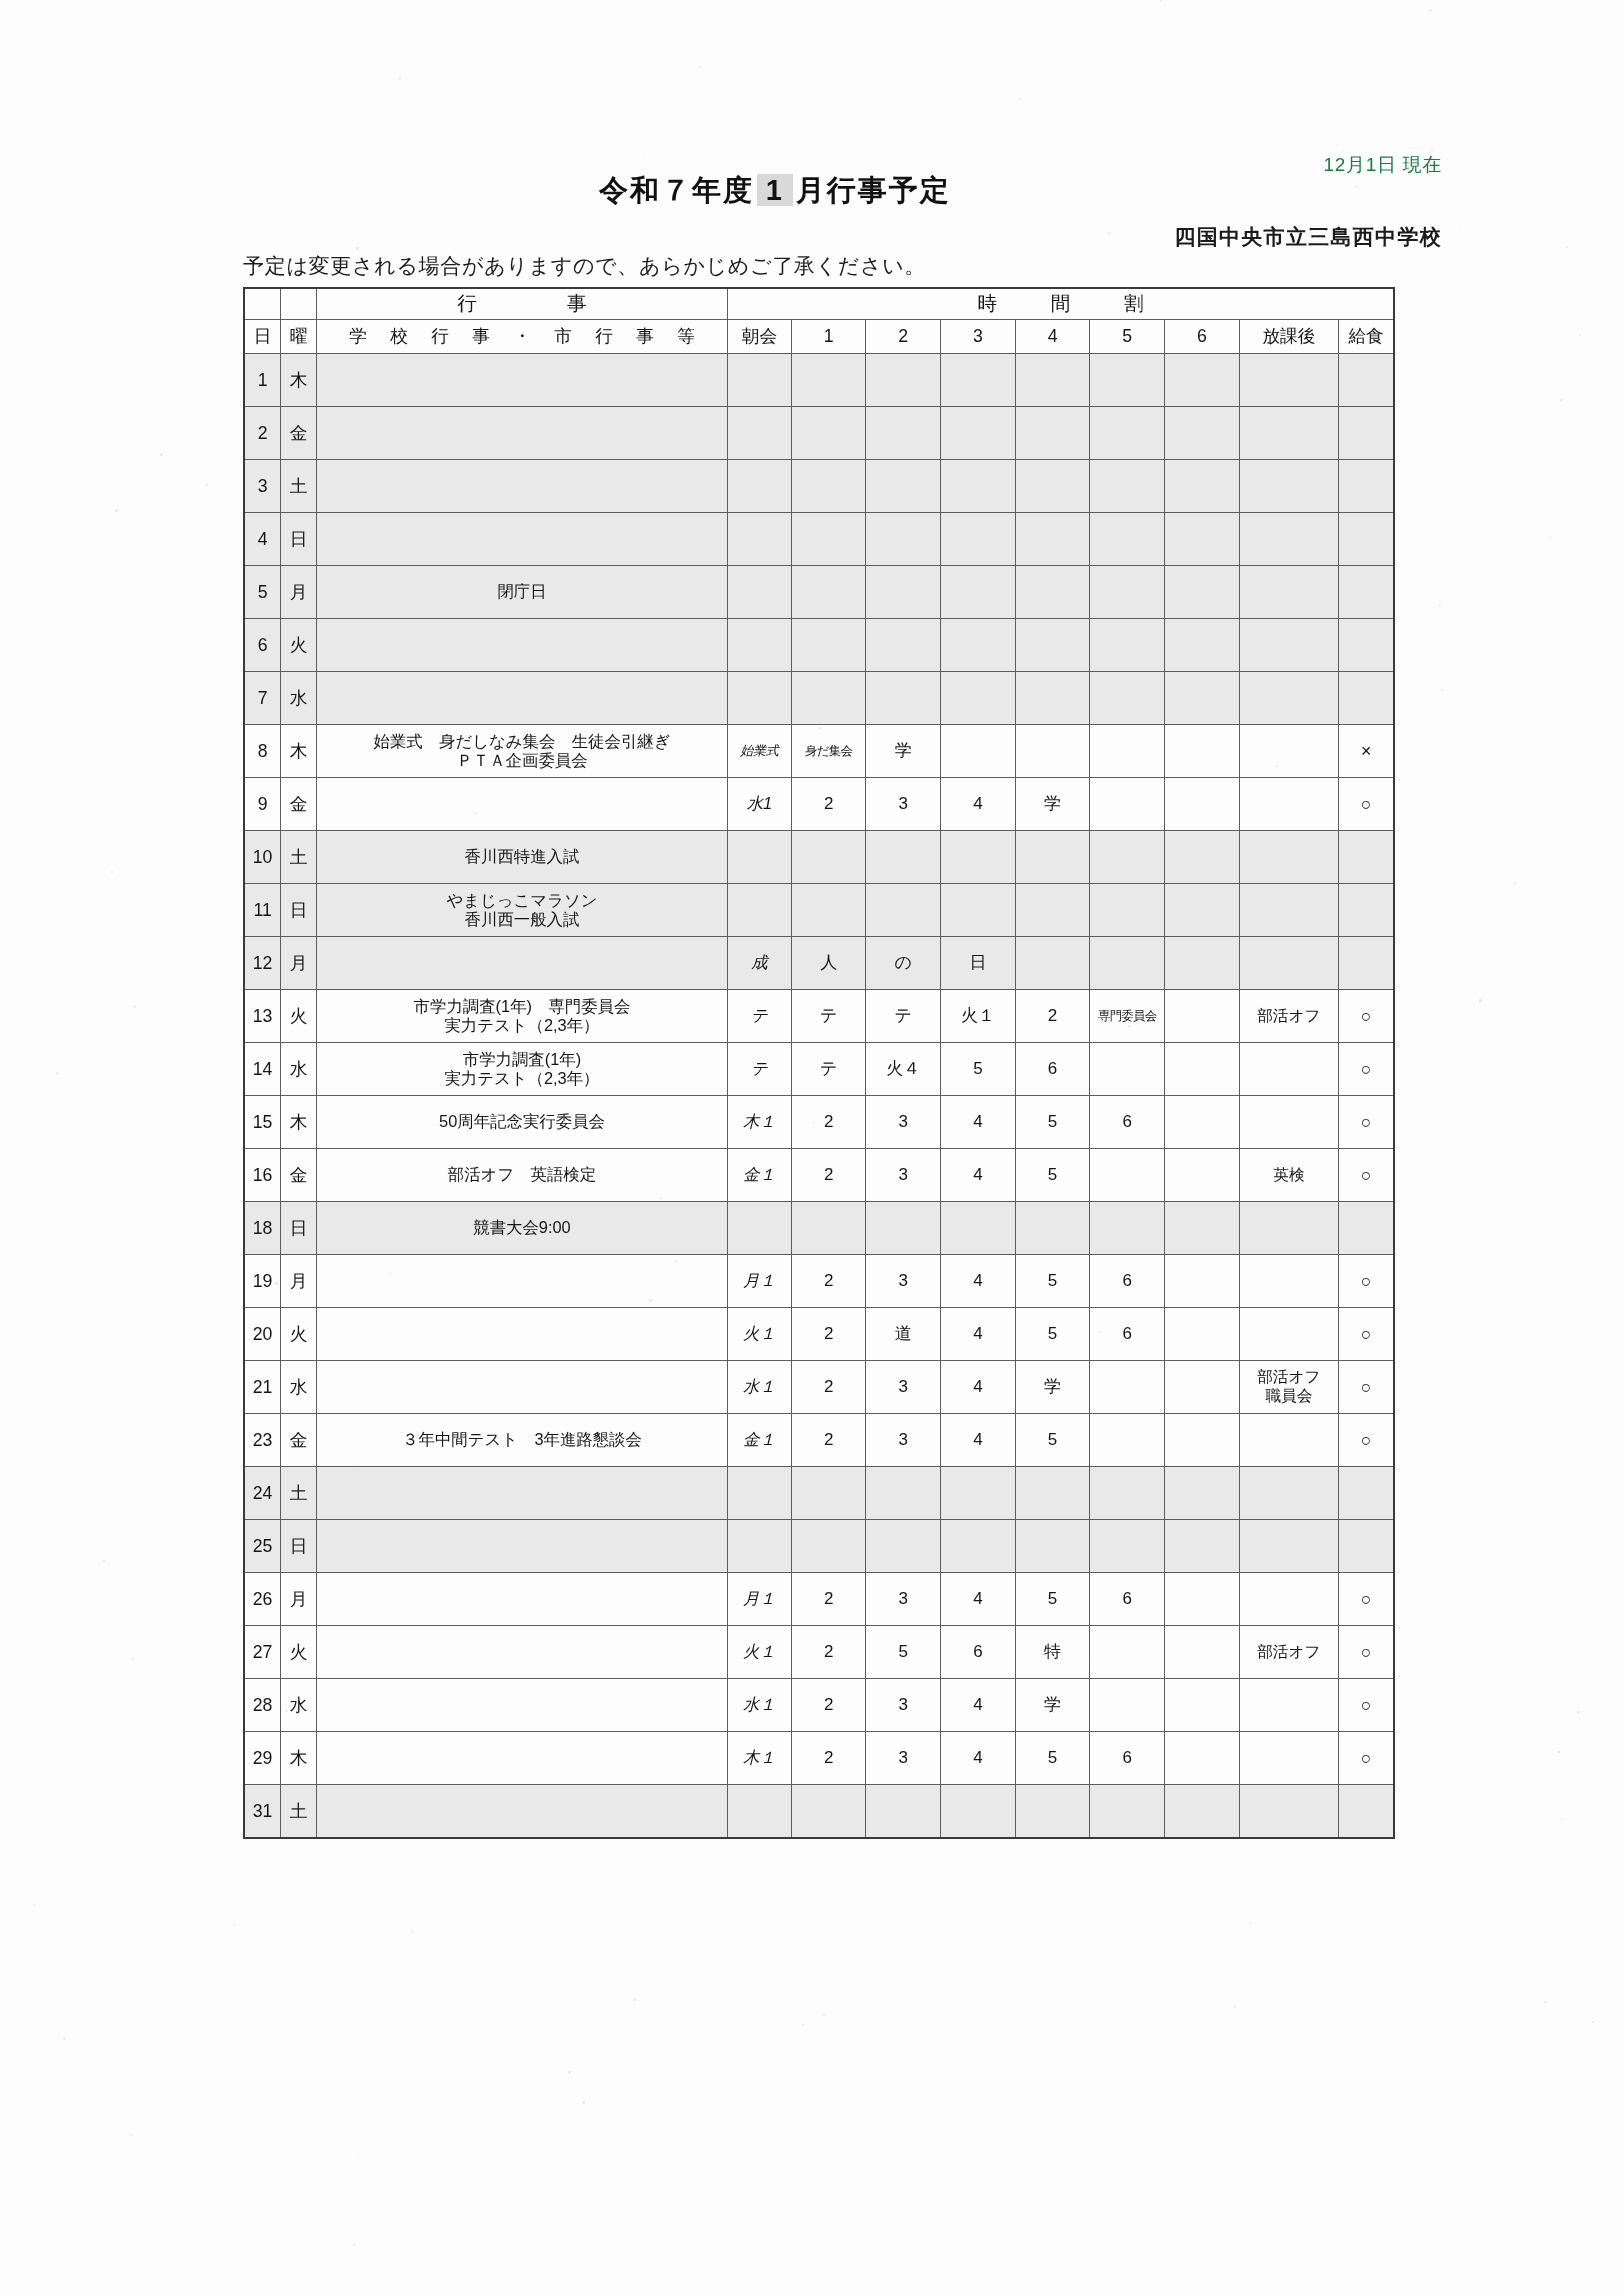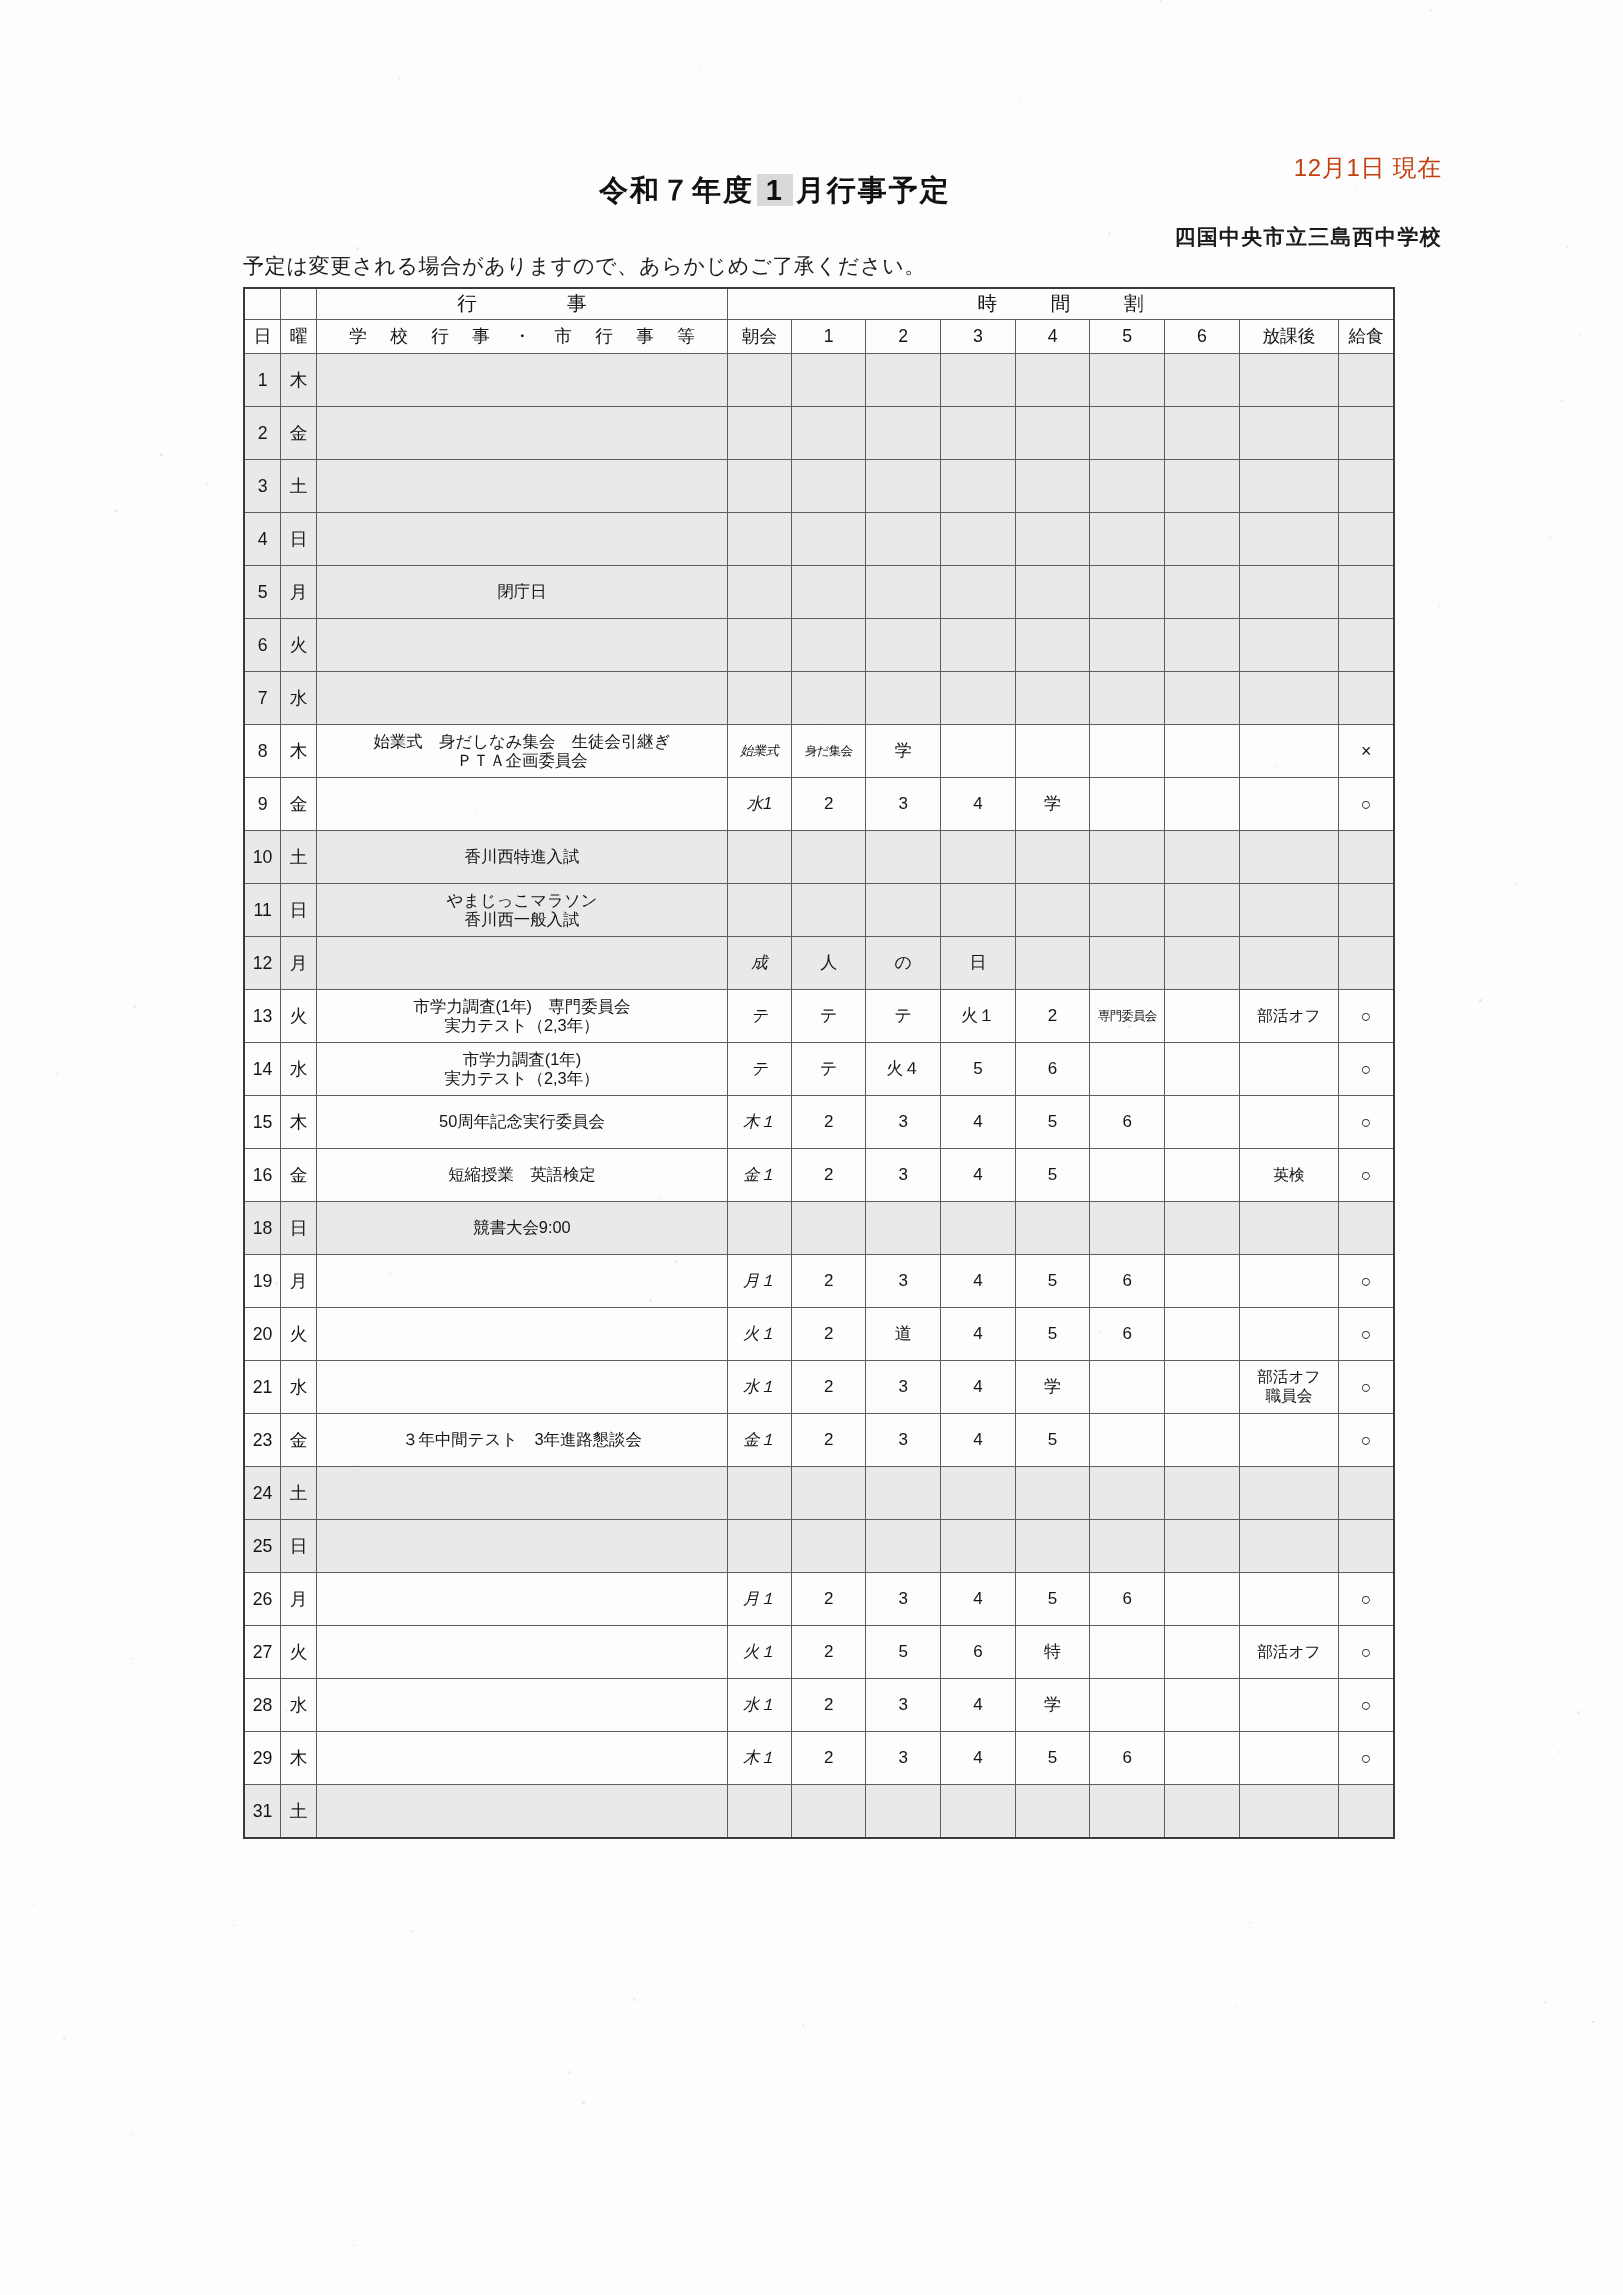--- a/index.html
+++ b/index.html
@@ -29,23 +29,23 @@
     left: 0; top: 0;
     width: 1623px;
     height: 2295px;
   }
 
   
   .asof {
     position: absolute;
     right: 181px;
     top: 152px;
-    font-size: 24px;
+    font-size: 19px;
     letter-spacing: 0.7px;
-    color: #c2410c;
+    color: #15803d;
     white-space: nowrap;
   }
   .maintitle {
     position: absolute;
     left: 599px;
     top: 171px;
     font-size: 29px;
     font-weight: 700;
     letter-spacing: 2px;
     color: #111;
@@ -520,21 +520,21 @@
             <td class="c-p">5</td>
             <td class="c-p">6</td>
             <td class="c-p bd-r-thick"></td>
             <td class="c-aft bd-r-thick"></td>
             <td class="c-lun">○</td>
           </tr>
           <tr class="drow">
             <td class="c-day">16</td>
             <td class="c-wday bd-r-thick">金</td>
             <td class="c-ev bd-r-thick">
-              <span class="ev-line">短縮授業　英語検定</span>
+              <span class="ev-line">部活オフ　英語検定</span>
             </td>
             <td class="c-asm bd-r-thick">金１</td>
             <td class="c-p">2</td>
             <td class="c-p">3</td>
             <td class="c-p">4</td>
             <td class="c-p">5</td>
             <td class="c-p"></td>
             <td class="c-p bd-r-thick"></td>
             <td class="c-aft bd-r-thick">英検</td>
             <td class="c-lun">○</td>

